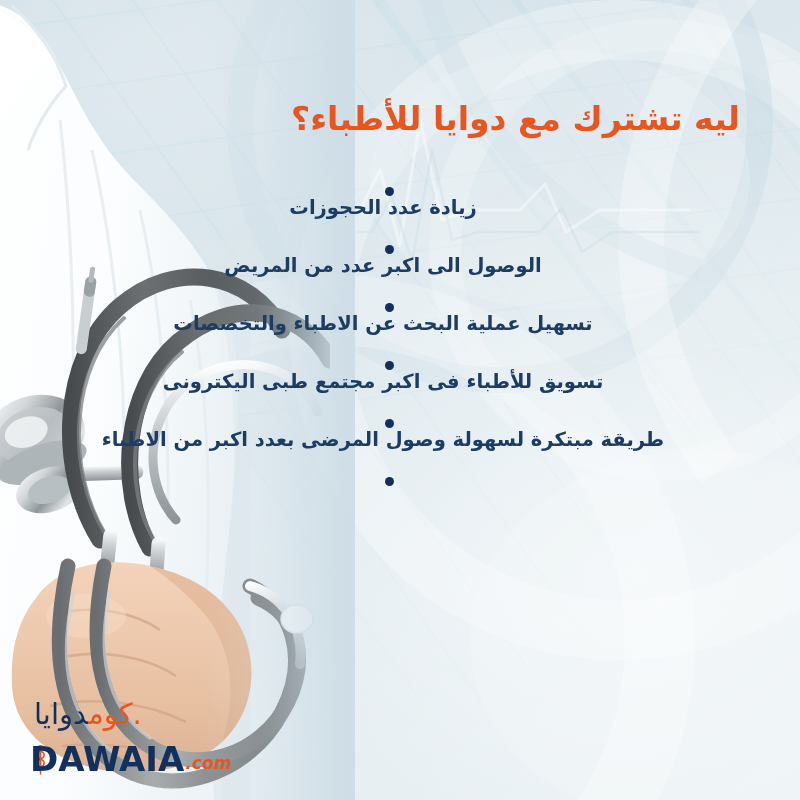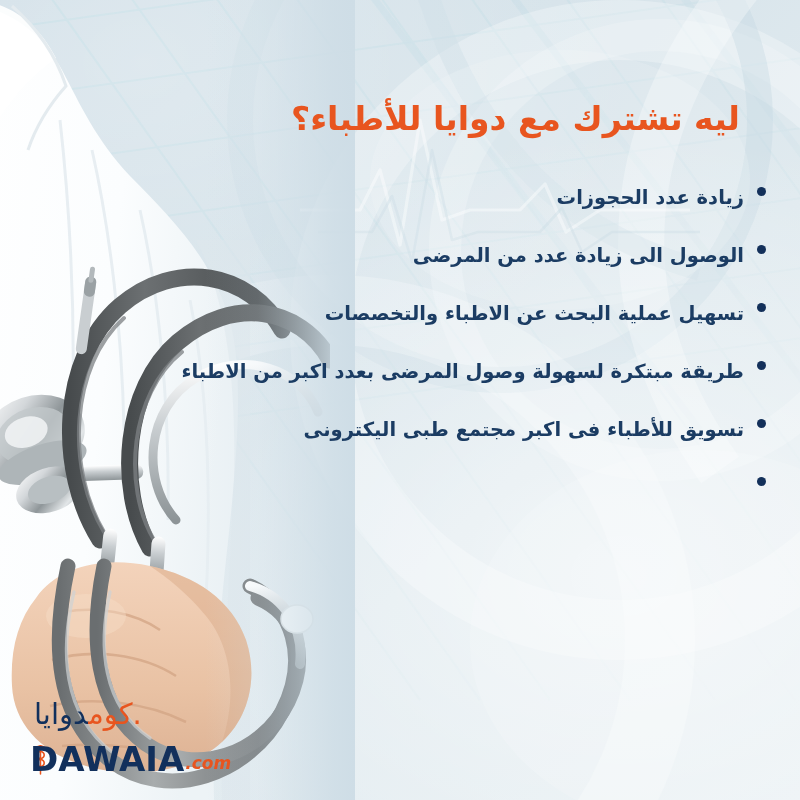--- a/index.html
+++ b/index.html
@@ -78,22 +78,22 @@
     position: absolute;
     top: 186px;
     right: 0;
     width: 800px;
     padding-right: 0;
     list-style: none;
     margin: 0;
   }
   .bullet {
     display: flex;
-    flex-direction: row;
-    align-items: flex-start;
+    flex-direction: column;
+    align-items: center;
     justify-content: flex-start;
     height: 58px;
     padding-right: 34px;
     box-sizing: border-box;
   }
   .dot {
     flex: 0 0 auto;
     width: 9px;
     height: 9px;
     border-radius: 50%;
@@ -360,33 +360,33 @@
 
     <div class="title">ليه تشترك مع دوايا للأطباء؟</div>
 
     <ul class="bullets">
       <li class="bullet">
         <span class="dot"></span>
         <span class="bullet-text">زيادة عدد الحجوزات</span>
       </li>
       <li class="bullet">
         <span class="dot"></span>
-        <span class="bullet-text">الوصول الى زيادة عدد من المرضى</span>
+        <span class="bullet-text">الوصول الى اكبر عدد من المريض</span>
       </li>
       <li class="bullet">
         <span class="dot"></span>
         <span class="bullet-text">تسهيل عملية البحث عن الاطباء والتخصصات</span>
       </li>
       <li class="bullet">
         <span class="dot"></span>
+        <span class="bullet-text">تسويق للأطباء فى اكبر مجتمع طبى اليكترونى</span>
+      </li>
+      <li class="bullet">
+        <span class="dot"></span>
         <span class="bullet-text">طريقة مبتكرة لسهولة وصول المرضى بعدد اكبر من الاطباء</span>
-      </li>
-      <li class="bullet">
-        <span class="dot"></span>
-        <span class="bullet-text">تسويق للأطباء فى اكبر مجتمع طبى اليكترونى</span>
       </li>
       <li class="bullet">
         <span class="dot"></span>
       </li>
     </ul>
 
     <div class="logo">
       <div class="logo-ar">
         <span class="ar-orange">.كوم</span><span class="ar-navy">دوايا</span>
       </div>

